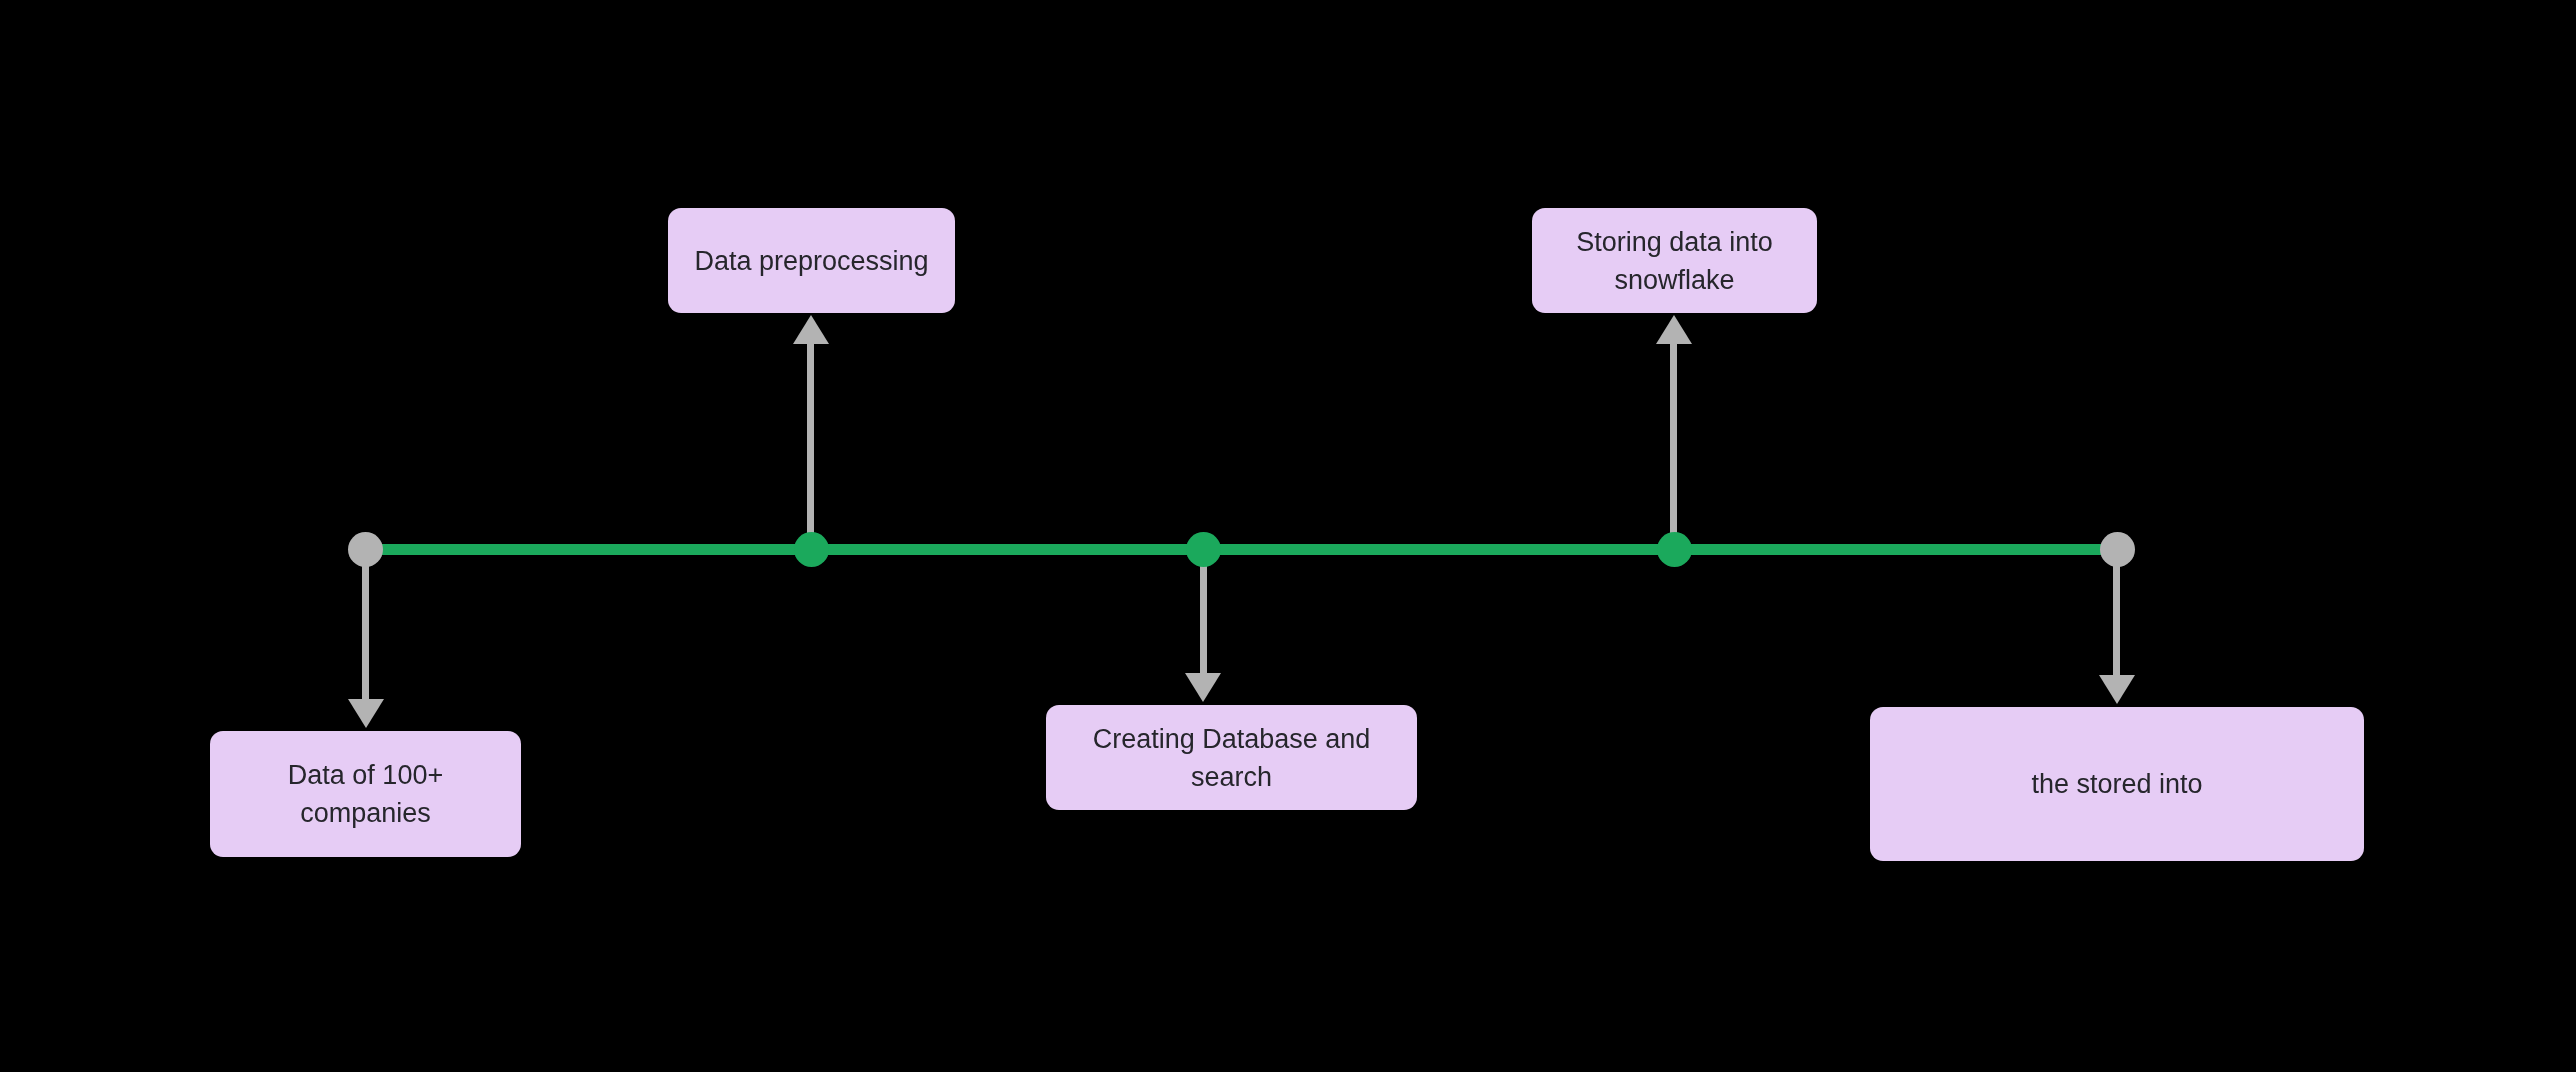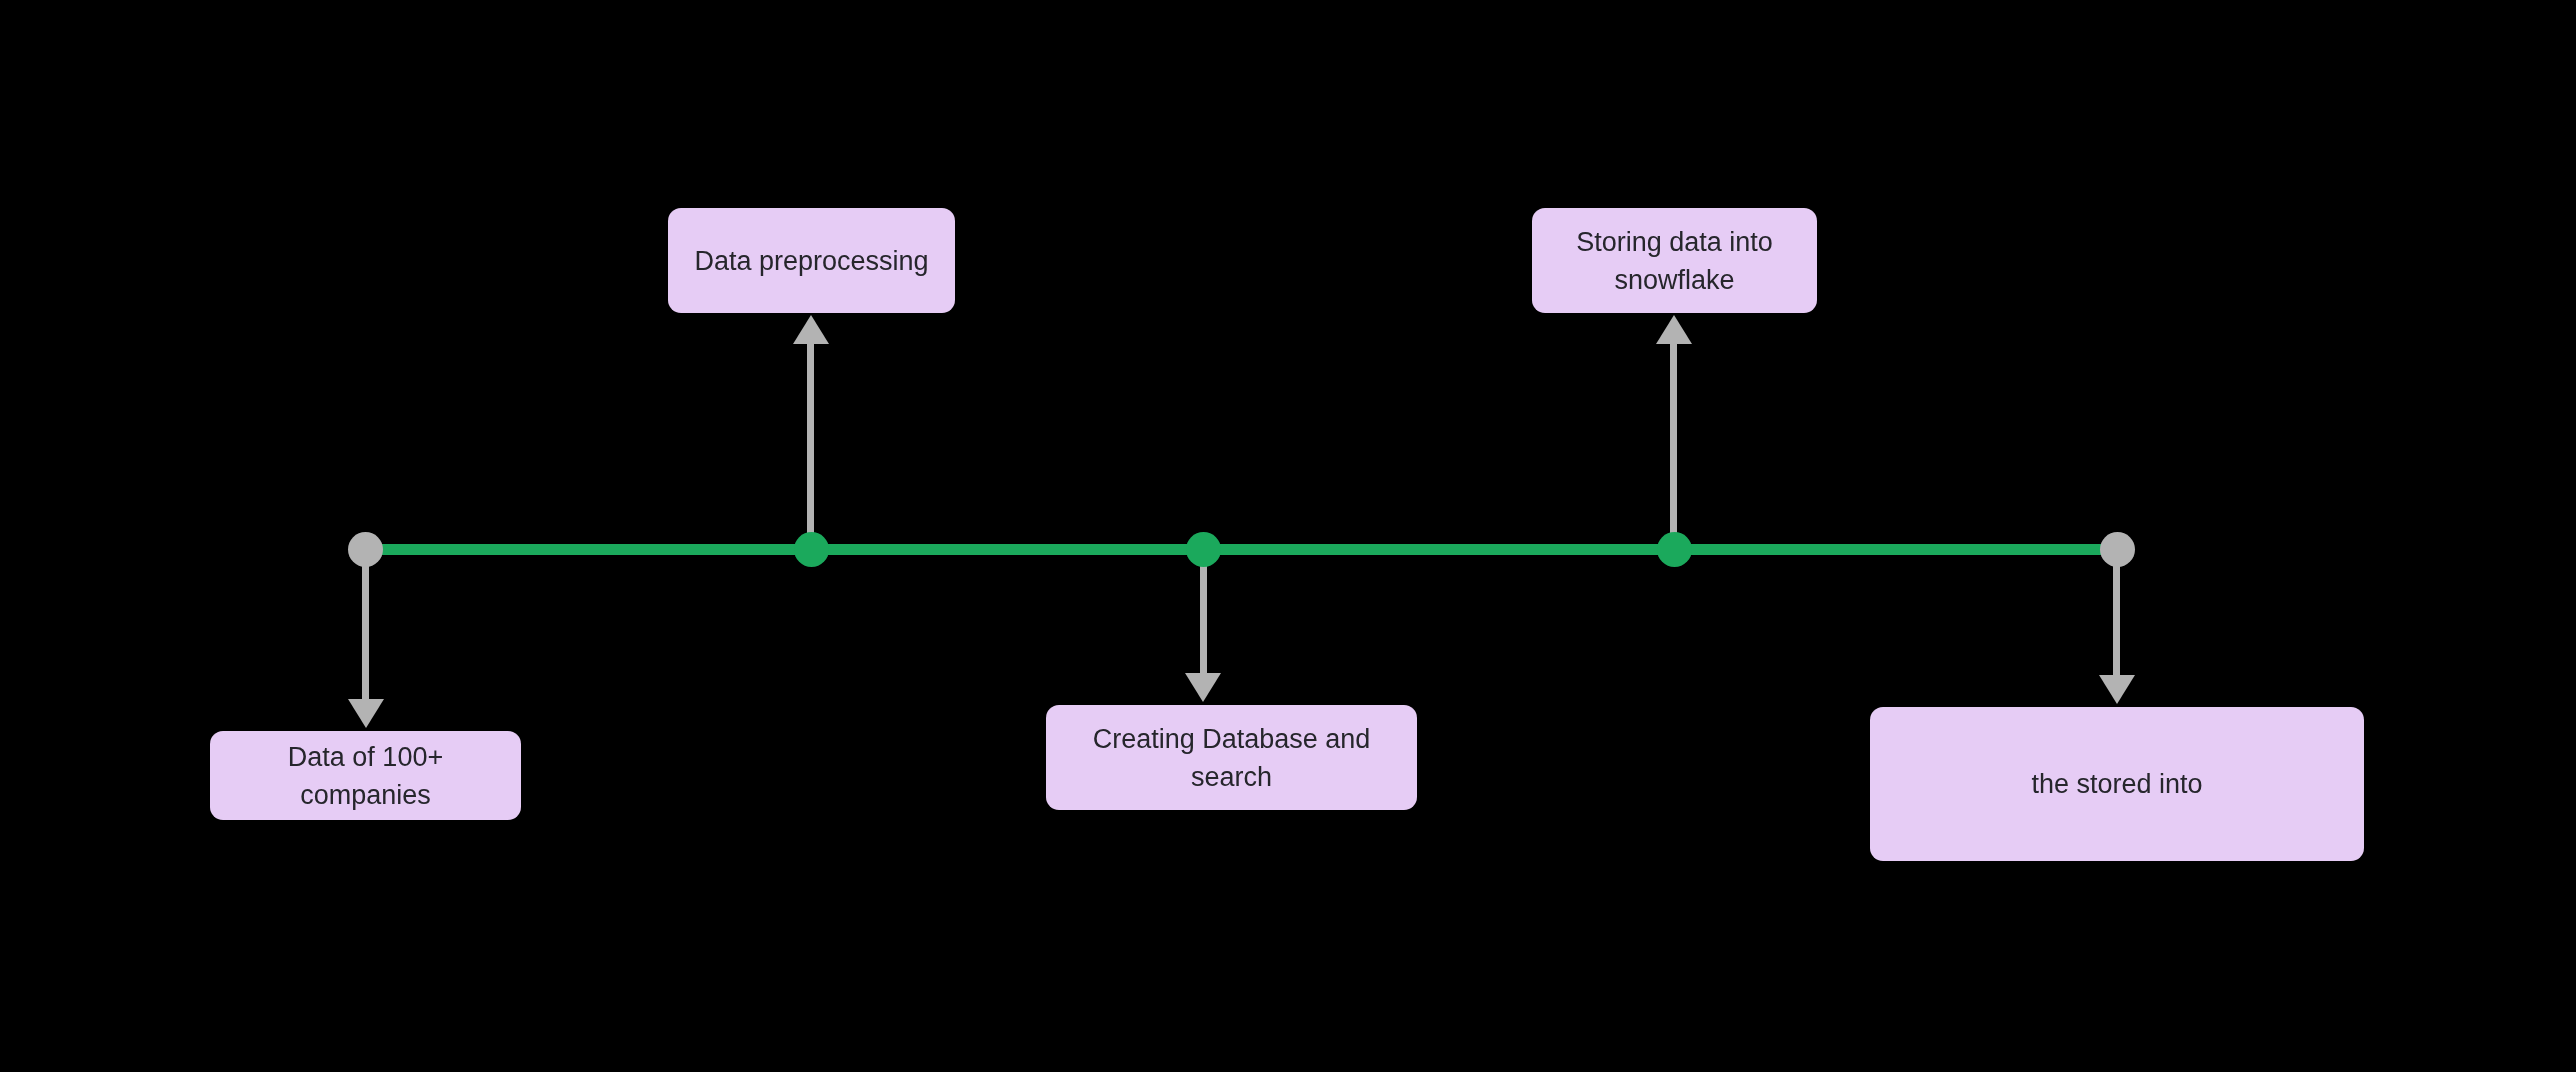--- a/index.html
+++ b/index.html
@@ -56,21 +56,21 @@
 </style>
 </head>
 <body>
 
 <div class="stage">
   <div class="timeline-line" id="axis" style="left: 366px; top: 544px; width: 1751px; background: rgb(27, 169, 92);"></div>
   <div id="milestones">
       <div class="arrowhead" style="left: 348px; top: 699px; border-top: 29px solid rgb(179, 179, 179);"></div>
       <div class="shaft" style="left: 362px; top: 549px; height: 151px; background: rgb(179, 179, 179);"></div>
       <div class="dot" style="left: 348px; top: 532px; background: rgb(179, 179, 179);"></div>
-      <div class="node" style="left: 210px; top: 731px; width: 311px; height: 89px; background: rgb(230, 204, 245); color: rgb(38, 38, 44);">
+      <div class="node" style="left: 210px; top: 731px; width: 311px; height: 126px; background: rgb(230, 204, 245); color: rgb(38, 38, 44);">
         <div class="node-line">Data of 100+</div>
         <div class="node-line">companies</div>
       </div>
       <div class="arrowhead" style="left: 793px; top: 315px; border-bottom: 29px solid rgb(179, 179, 179);"></div>
       <div class="shaft" style="left: 807px; top: 343px; height: 206px; background: rgb(179, 179, 179);"></div>
       <div class="dot" style="left: 794px; top: 532px; background: rgb(27, 169, 92);"></div>
       <div class="node" style="left: 668px; top: 208px; width: 287px; height: 105px; background: rgb(230, 204, 245); color: rgb(38, 38, 44); align-items: center;">
         <div class="node-line">Data preprocessing</div>
       </div>
       <div class="arrowhead" style="left: 1185px; top: 673px; border-top: 29px solid rgb(179, 179, 179);"></div>

